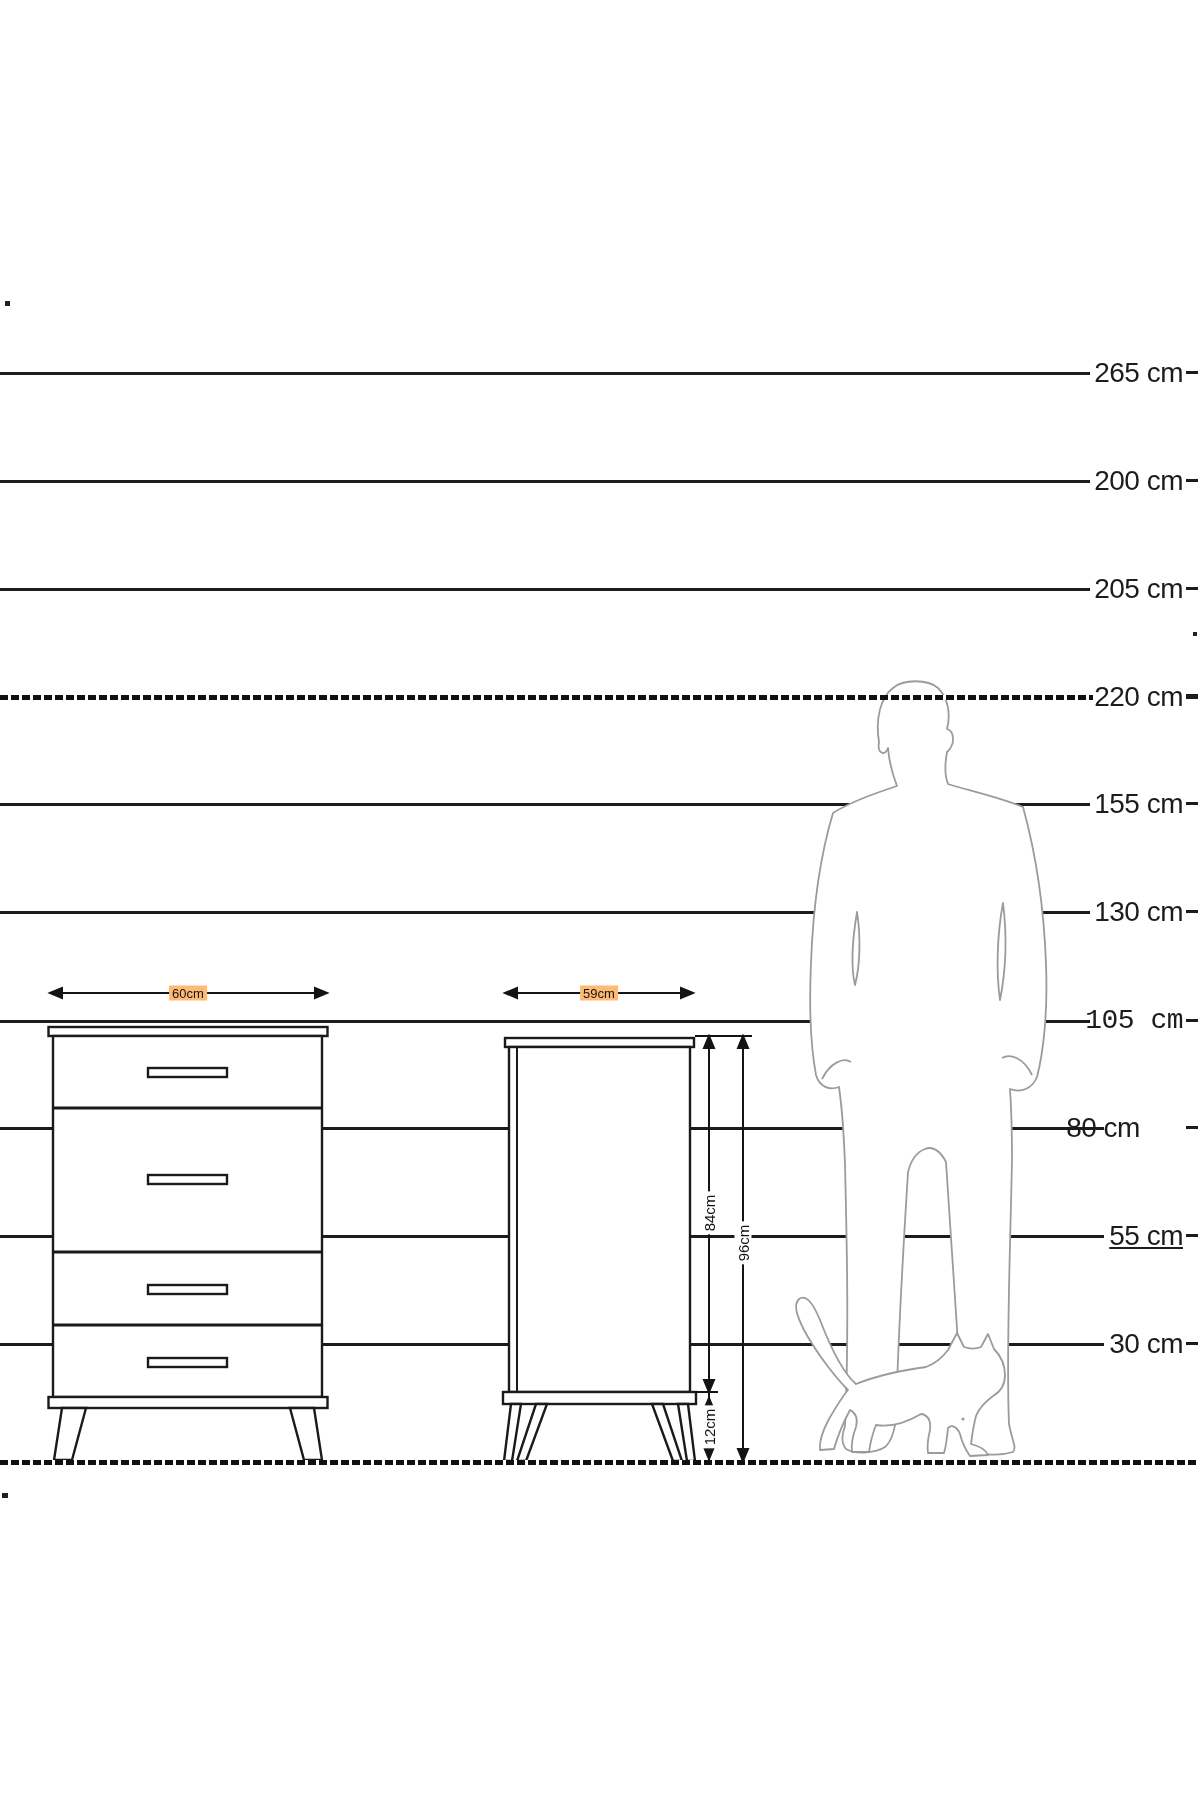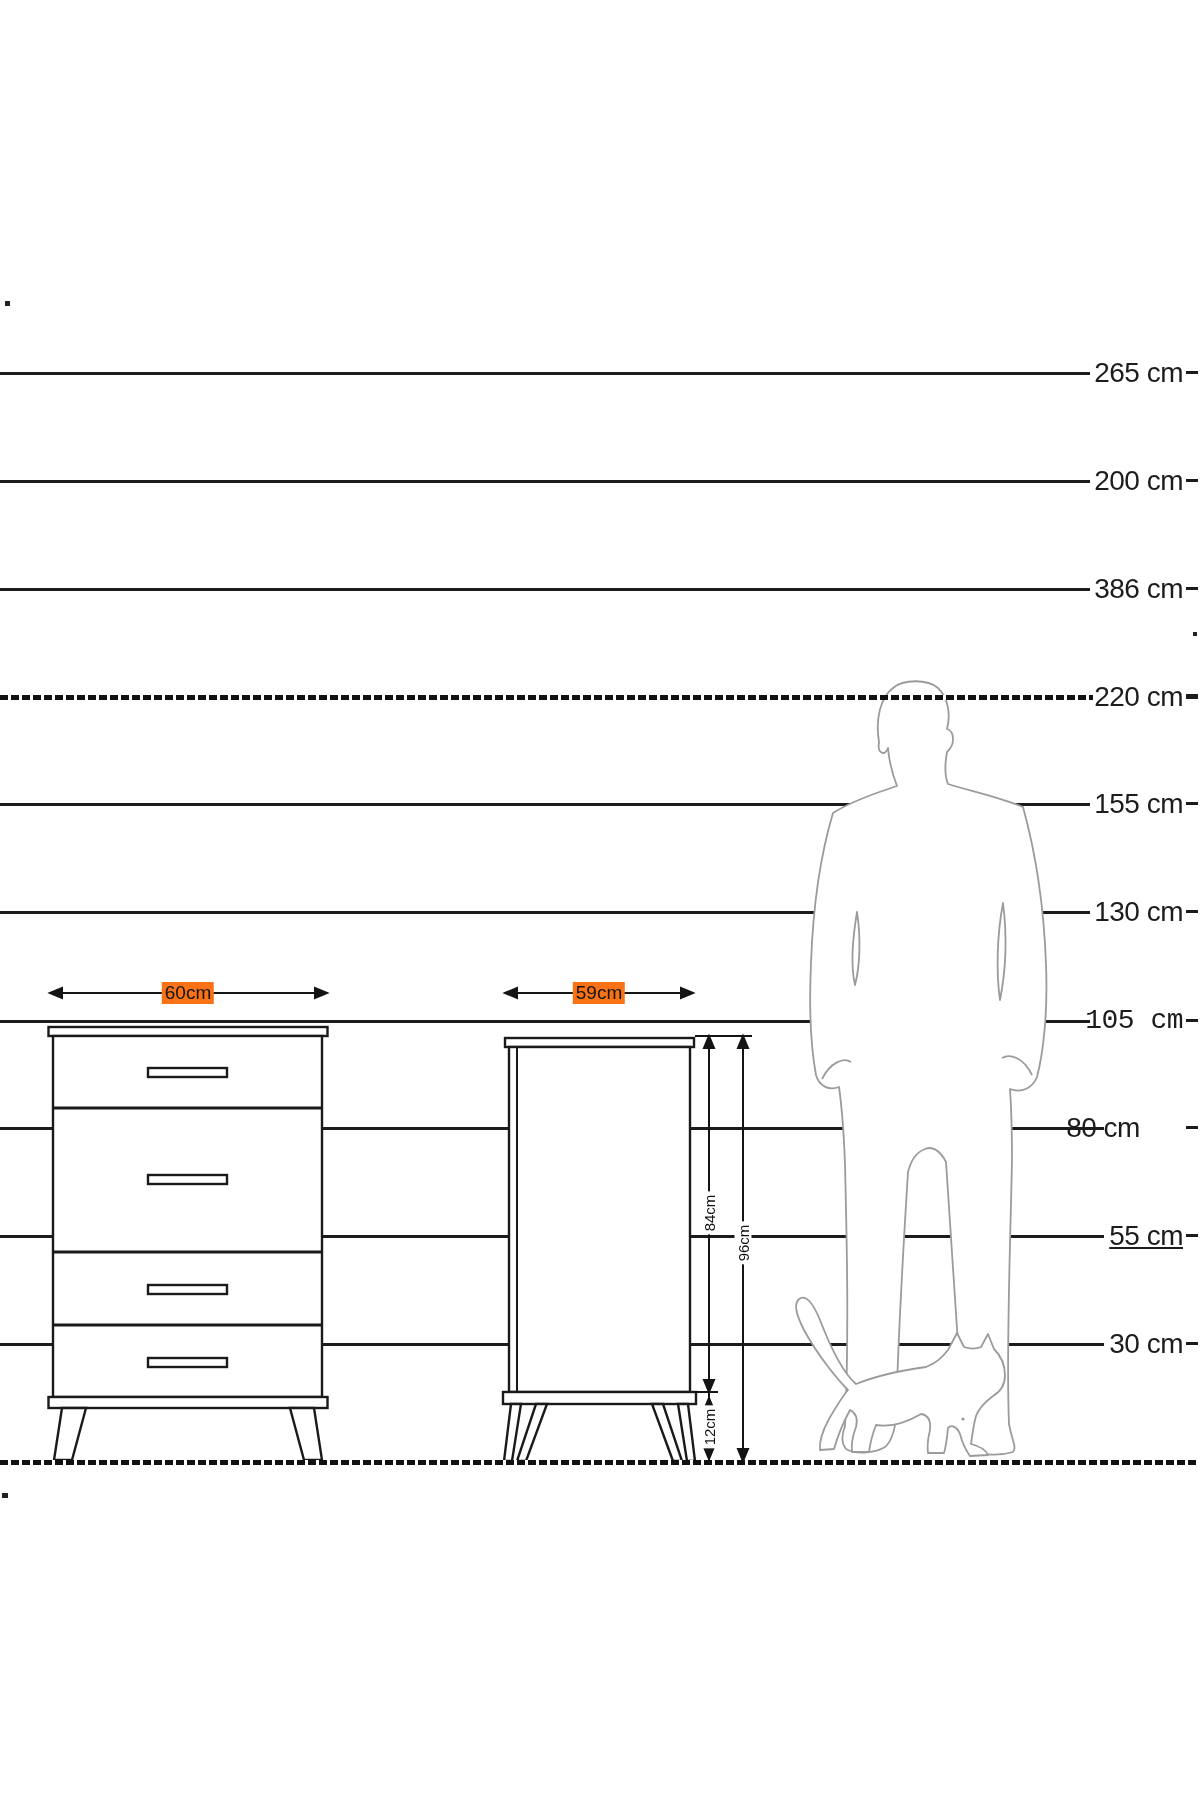--- a/index.html
+++ b/index.html
@@ -6,41 +6,41 @@
   #stage{position:relative;width:1200px;height:1800px;background:#fff;overflow:hidden;
          font-family:"Liberation Sans","DejaVu Sans",sans-serif;color:#1c1c1c;padding-left:31px;}
   .layer{position:absolute;left:0;top:0;width:1200px;height:1800px;}
   .scale-line{position:absolute;left:0;height:3px;background:#1c1c1c;}
   .scale-line.dashed{height:5px;background:repeating-linear-gradient(90deg,#111 0 8px,#fff 8px 11px);}
   .scale-label{position:absolute;width:160px;text-align:right;font-size:28px;letter-spacing:-0.5px;
                line-height:34px;color:#1c1c1c;}
   .scale-tick{position:absolute;background:#1c1c1c;}
   #groundline{position:absolute;left:0;top:1460px;width:1198px;height:5px;
               background:repeating-linear-gradient(90deg,#111 0 8px,#fff 8px 11px);}
-  .dim-label-h{position:absolute;transform:translate(-50%,-50%);background:#f97316;
-               font-size:19px;padding:0 3px;color:#141414;text-align:center;}
+  .dim-label-h{position:absolute;transform:translate(-50%,-50%);background:#fdba74;
+               font-size:13px;padding:0 3px;color:#141414;text-align:center;}
   .dim-label-v{position:absolute;transform:translate(-50%,-50%) rotate(-90deg);background:#fff;
                font-size:15px;padding:0 3px;color:#141414;}
   .speck{position:absolute;background:#222;}
   svg{position:absolute;left:0;top:0;}
 </style>
 </head>
 <body>
 
 <div id="stage">
 
   <div class="layer" id="solid-lines">
       <div class="scale-line" style="top: 372px; width: 1090px;"></div>
       <div class="scale-label" style="left: 1023px; top: 356px;">265 cm</div>
       <div class="scale-tick" style="left: 1186px; width: 12px; height: 3px; top: 371px;"></div>
       <div class="scale-line" style="top: 480px; width: 1090px;"></div>
       <div class="scale-label" style="left: 1023px; top: 464px;">200 cm</div>
       <div class="scale-tick" style="left: 1186px; width: 12px; height: 3px; top: 479px;"></div>
       <div class="scale-line" style="top: 588px; width: 1090px;"></div>
-      <div class="scale-label" style="left: 1023px; top: 572px;">386 cm</div>
+      <div class="scale-label" style="left: 1023px; top: 572px;">205 cm</div>
       <div class="scale-tick" style="left: 1186px; width: 12px; height: 3px; top: 587px;"></div>
       <div class="scale-label" style="left: 1023px; top: 680px;">220 cm</div>
       <div class="scale-tick" style="left: 1186px; width: 12px; height: 5px; top: 694px;"></div>
       <div class="scale-line" style="top: 803px; width: 1090px;"></div>
       <div class="scale-label" style="left: 1023px; top: 787px;">155 cm</div>
       <div class="scale-tick" style="left: 1186px; width: 12px; height: 3px; top: 802px;"></div>
       <div class="scale-line" style="top: 911px; width: 1090px;"></div>
       <div class="scale-label" style="left: 1023px; top: 895px;">130 cm</div>
       <div class="scale-tick" style="left: 1186px; width: 12px; height: 3px; top: 910px;"></div>
       <div class="scale-line" style="top: 1020px; width: 1090px;"></div>

